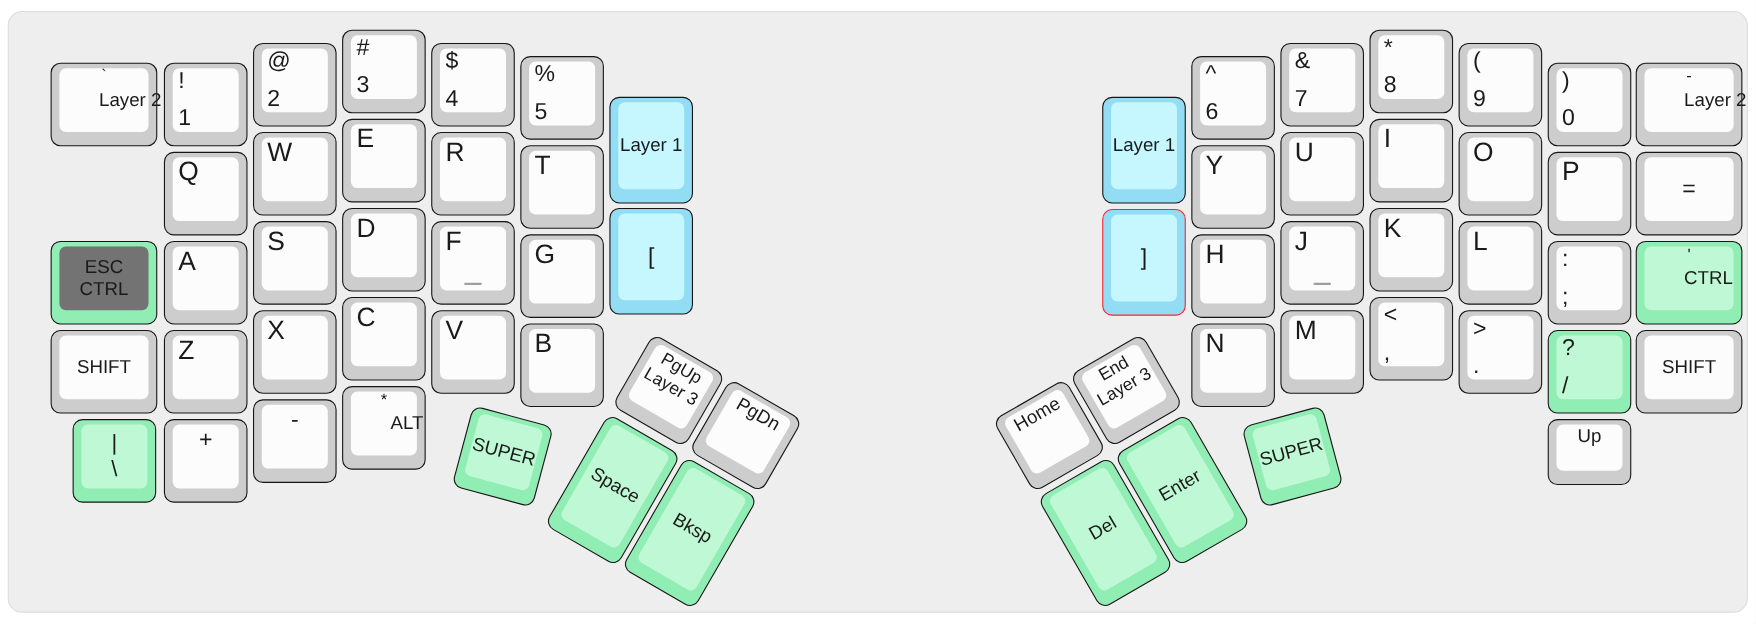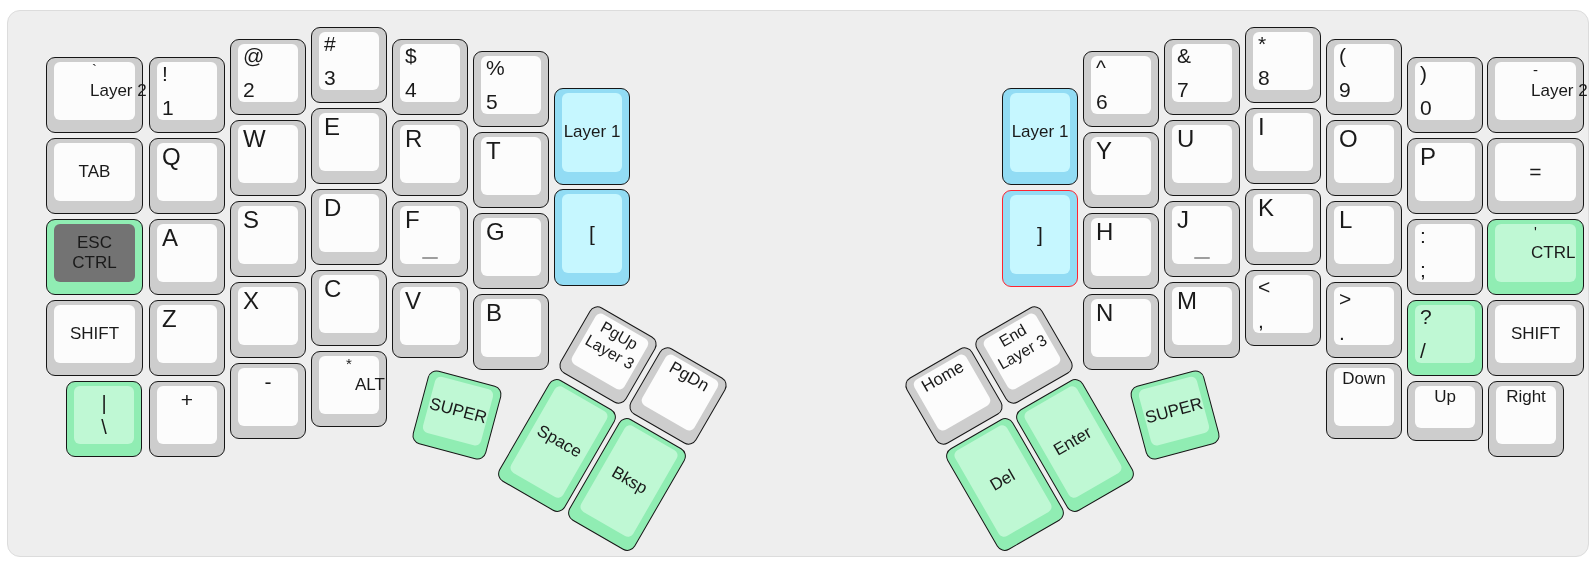--- a/index.html
+++ b/index.html
@@ -29,27 +29,20 @@
 <body style="background: rgb(255, 255, 255);">
 
 <div class="stage">
   <div class="board" id="board" style="background: rgb(238, 238, 238); border-color: rgb(220, 220, 220);">
       <div class="key" style="left: 38px; top: 46px; width: 97px; height: 76px; background: rgb(205, 205, 205);">
         <div class="cap" style="background: rgb(252, 252, 252);">
           <div class="mtop" style="font-size: 15px;">`</div>
           <div class="mmid" style="font-size: 17px;">Layer 2</div>
         </div>
       </div>
-      <div class="key" style="left: 38px; top: 127px; width: 97px; height: 76px; background: rgb(205, 205, 205);">
-        <div class="cap" style="background: rgb(252, 252, 252);">
-          <div class="cwrap">
-            <div style="font-size: 17px;">TAB</div>
-          </div>
-        </div>
-      </div>
       <div class="key" style="left: 38px; top: 208px; width: 97px; height: 76px; background: rgb(144, 237, 179);">
         <div class="cap" style="background: #737373;">
           <div class="cwrap">
             <div style="font-size: 17px;">ESC</div>
             <div style="font-size: 17px;">CTRL</div>
           </div>
         </div>
       </div>
       <div class="key" style="left: 38px; top: 289px; width: 97px; height: 76px; background: rgb(205, 205, 205);">
         <div class="cap" style="background: rgb(252, 252, 252);">
@@ -334,27 +327,20 @@
         <div class="cap" style="background: rgb(252, 252, 252);">
           <div class="lab tl" style="font-size: 24px;">L</div>
         </div>
       </div>
       <div class="key" style="left: 1318px; top: 271px; width: 76px; height: 76px; background: rgb(205, 205, 205);">
         <div class="cap" style="background: rgb(252, 252, 252);">
           <div class="lab tl" style="font-size: 21px;">&gt;</div>
           <div class="lab bl" style="font-size: 21px;">.</div>
         </div>
       </div>
-      <div class="key" style="left: 1318px; top: 352px; width: 76px; height: 76px; background: rgb(205, 205, 205);">
-        <div class="cap" style="background: rgb(252, 252, 252);">
-          <div class="twrap">
-            <div style="font-size: 17px;">Down</div>
-          </div>
-        </div>
-      </div>
       <div class="key" style="left: 1399px; top: 46px; width: 76px; height: 76px; background: rgb(205, 205, 205);">
         <div class="cap" style="background: rgb(252, 252, 252);">
           <div class="lab tl" style="font-size: 21px;">)</div>
           <div class="lab bl" style="font-size: 21px;">0</div>
         </div>
       </div>
       <div class="key" style="left: 1399px; top: 127px; width: 76px; height: 76px; background: rgb(205, 205, 205);">
         <div class="cap" style="background: rgb(252, 252, 252);">
           <div class="lab tl" style="font-size: 24px;">P</div>
         </div>
@@ -394,27 +380,20 @@
       <div class="key" style="left: 1479px; top: 208px; width: 97px; height: 76px; background: rgb(144, 237, 179);">
         <div class="cap" style="background: rgb(191, 248, 212);">
           <div class="mtop" style="font-size: 15px;">'</div>
           <div class="mmid" style="font-size: 17px;">CTRL</div>
         </div>
       </div>
       <div class="key" style="left: 1479px; top: 289px; width: 97px; height: 76px; background: rgb(205, 205, 205);">
         <div class="cap" style="background: rgb(252, 252, 252);">
           <div class="cwrap">
             <div style="font-size: 17px;">SHIFT</div>
-          </div>
-        </div>
-      </div>
-      <div class="key" style="left: 1480px; top: 370px; width: 76px; height: 76px; background: rgb(205, 205, 205);">
-        <div class="cap" style="background: rgb(252, 252, 252);">
-          <div class="twrap">
-            <div style="font-size: 17px;">Right</div>
           </div>
         </div>
       </div>
       <div class="key" style="left: 1129px; top: 366px; width: 76px; height: 76px; background: rgb(144, 237, 179); transform: rotate(-15deg); transform-origin: center center;">
         <div class="cap" style="background: rgb(191, 248, 212);">
           <div class="cwrap">
             <div style="font-size: 17px;">SUPER</div>
           </div>
         </div>
       </div>

